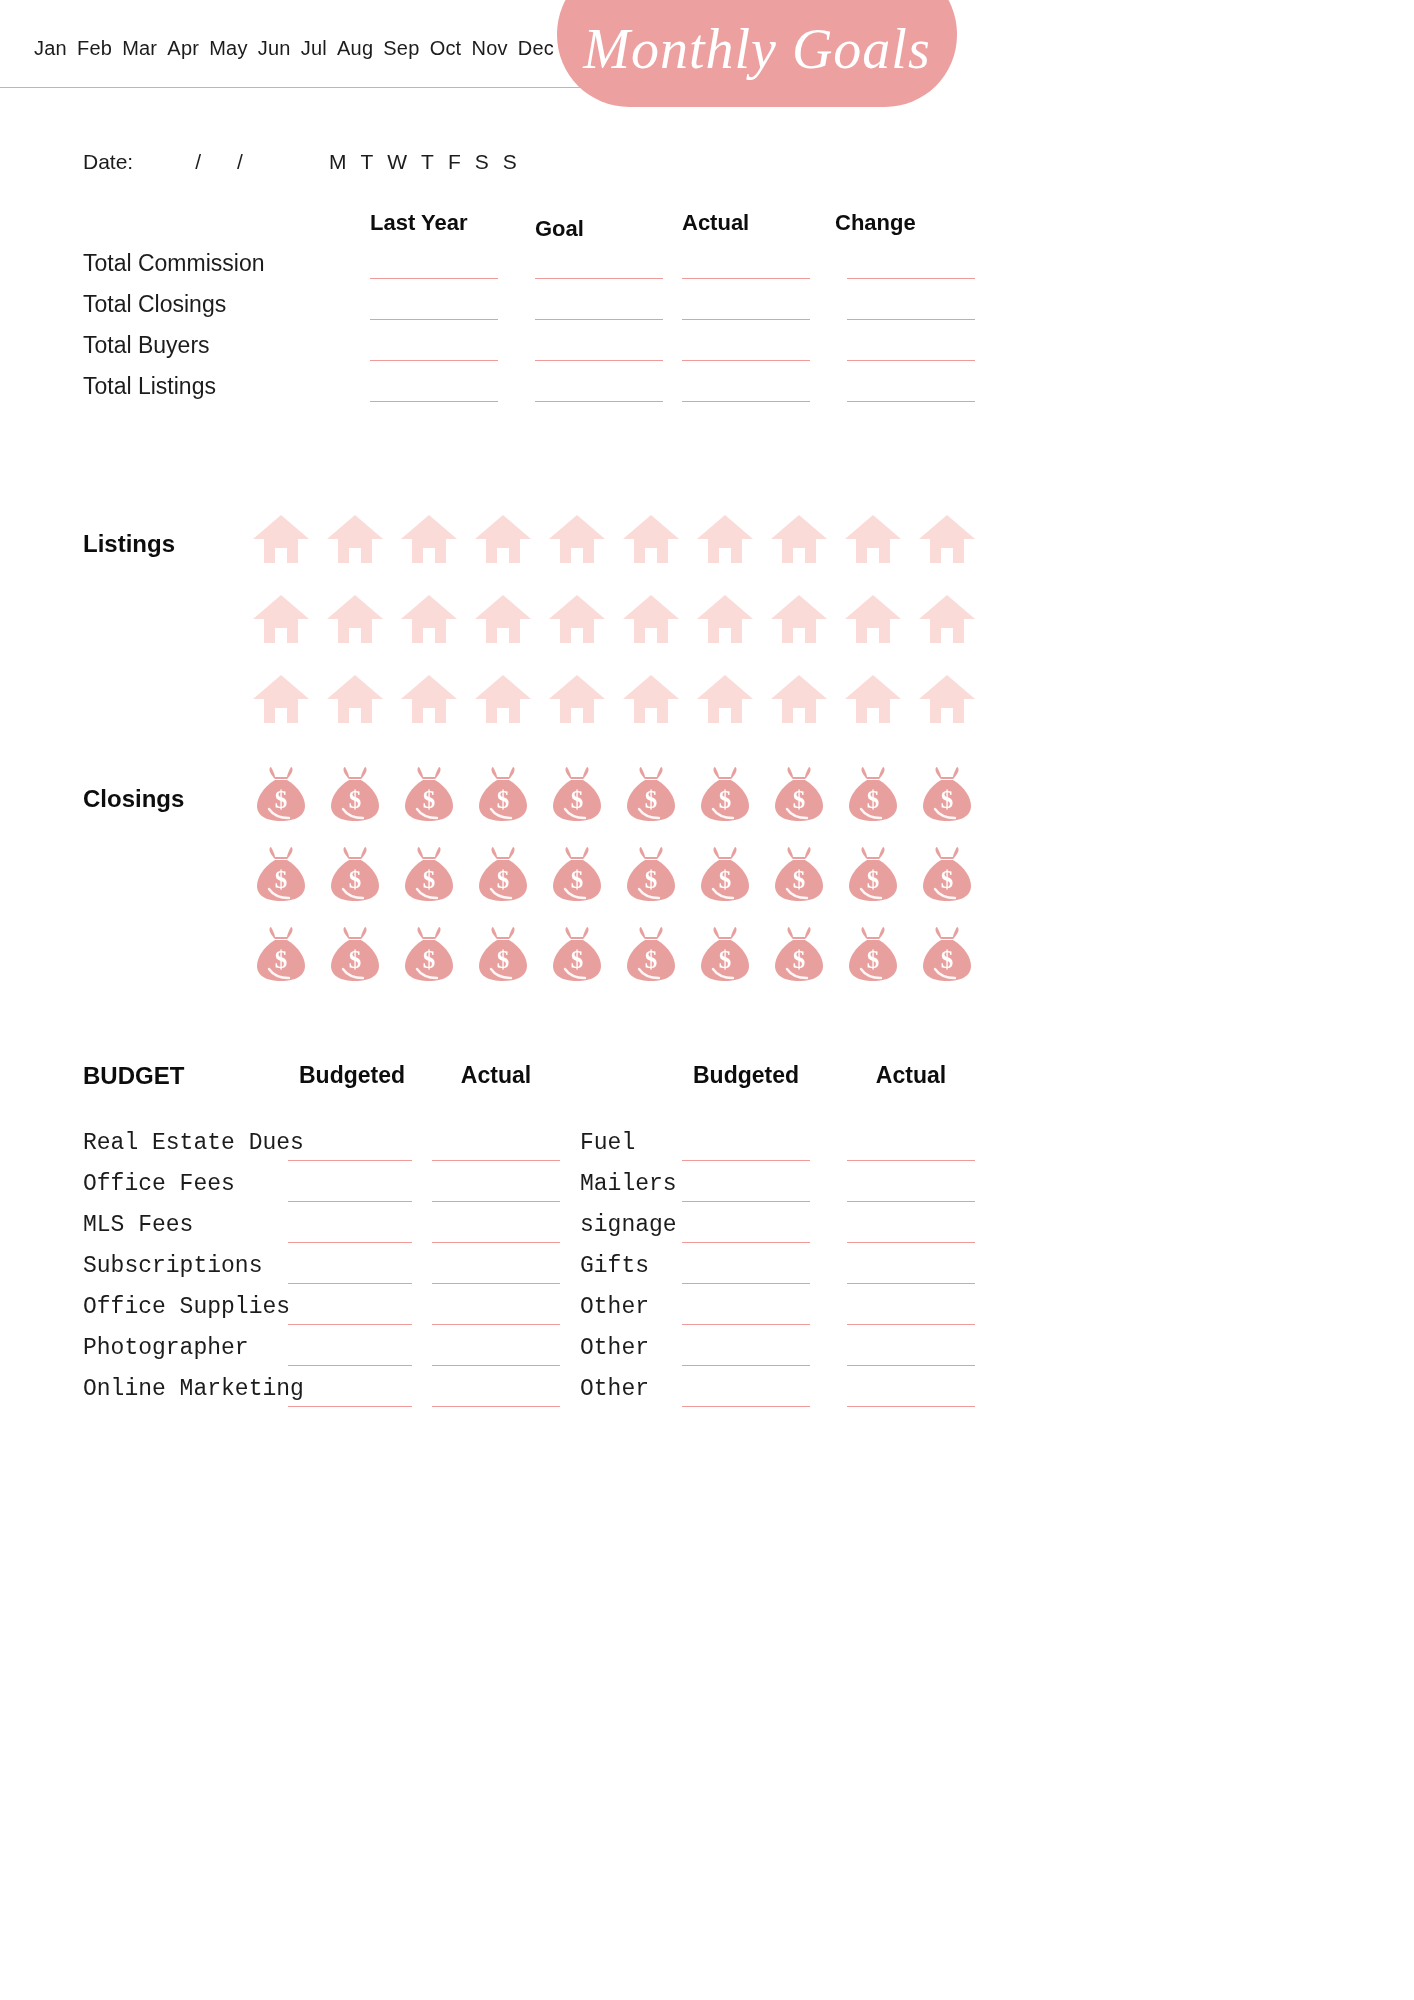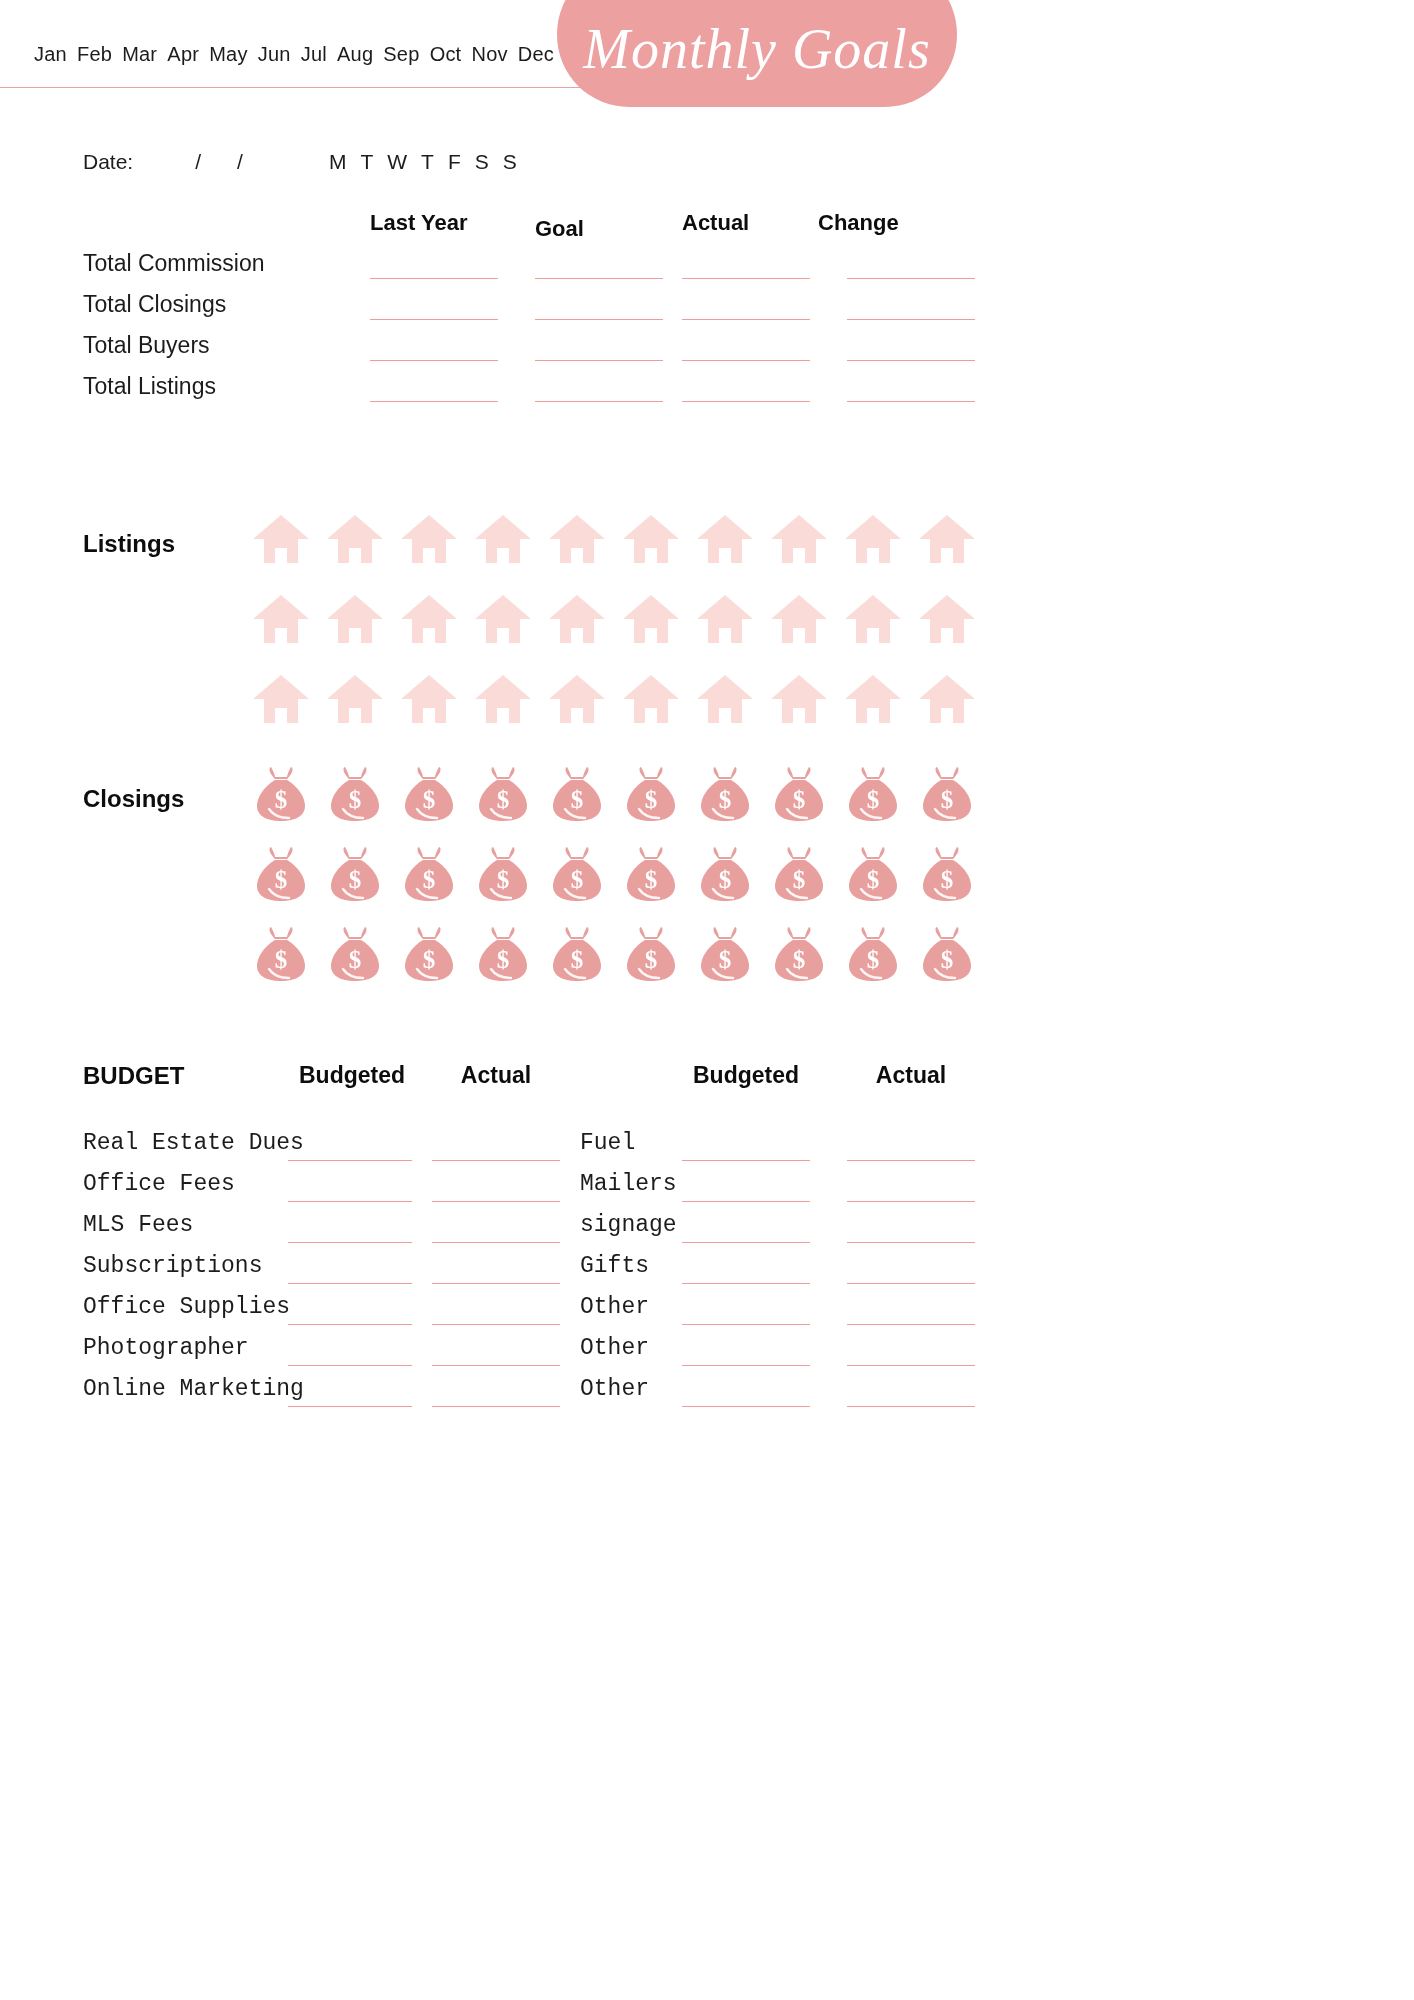--- a/index.html
+++ b/index.html
@@ -24,21 +24,21 @@
     position: absolute;
     left: 0; top: 0;
     width: 1040px;
     height: 2000px;
     background: #ffffff;
   }
 
   
   .month-strip {
     position: absolute;
-    left: 34px; top: 43px;
+    left: 34px; top: 37px;
     width: 520px;
     display: flex;
     justify-content: space-between;
     align-items: baseline;
   }
   .month {
     font-size: 20px;
     color: #1c1c1c;
     letter-spacing: 0.2px;
     font-family: "Liberation Sans", sans-serif;
@@ -101,21 +101,21 @@
     position: absolute;
     font-size: 22px;
     font-weight: bold;
     color: #0d0d0d;
     top: 10px;
     text-align: left;
   }
   .col-head.c1 { left: 370px; width: 128px; }
   .col-head.c2 { left: 535px; width: 128px; margin-top: 6px; }
   .col-head.c3 { left: 682px; width: 128px; }
-  .col-head.c4 { left: 818px; width: 128px; }
+  .col-head.c4 { left: 835px; width: 128px; }
 
   .metric-row {
     position: relative;
     height: 41px;
   }
   .metric-label {
     position: absolute;
     left: 83px;
     top: 0;
     font-size: 23px;

